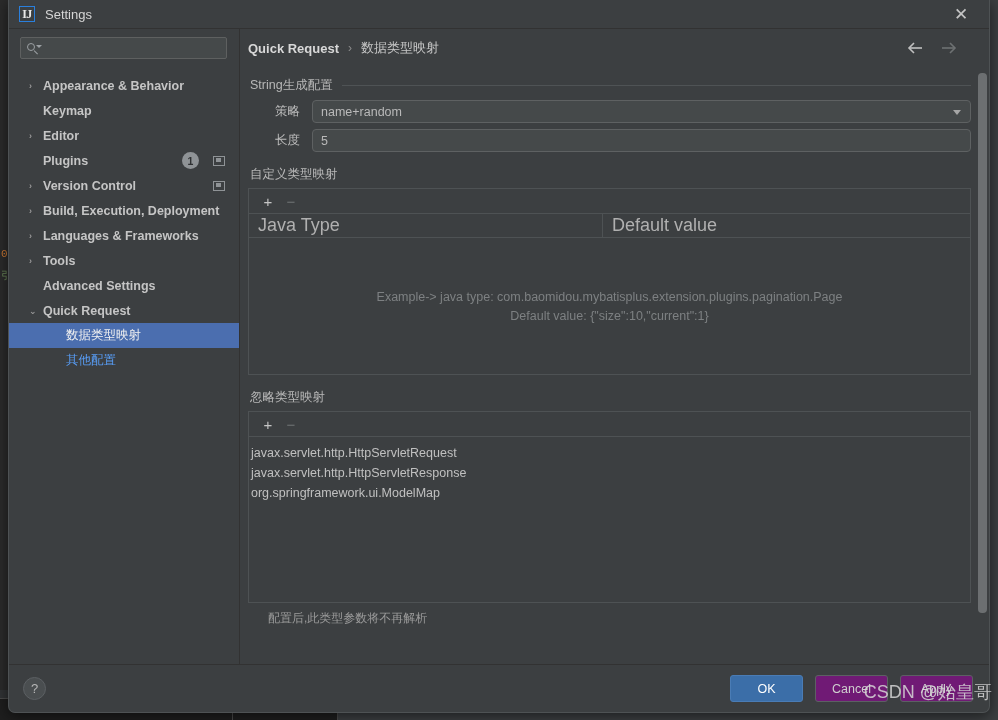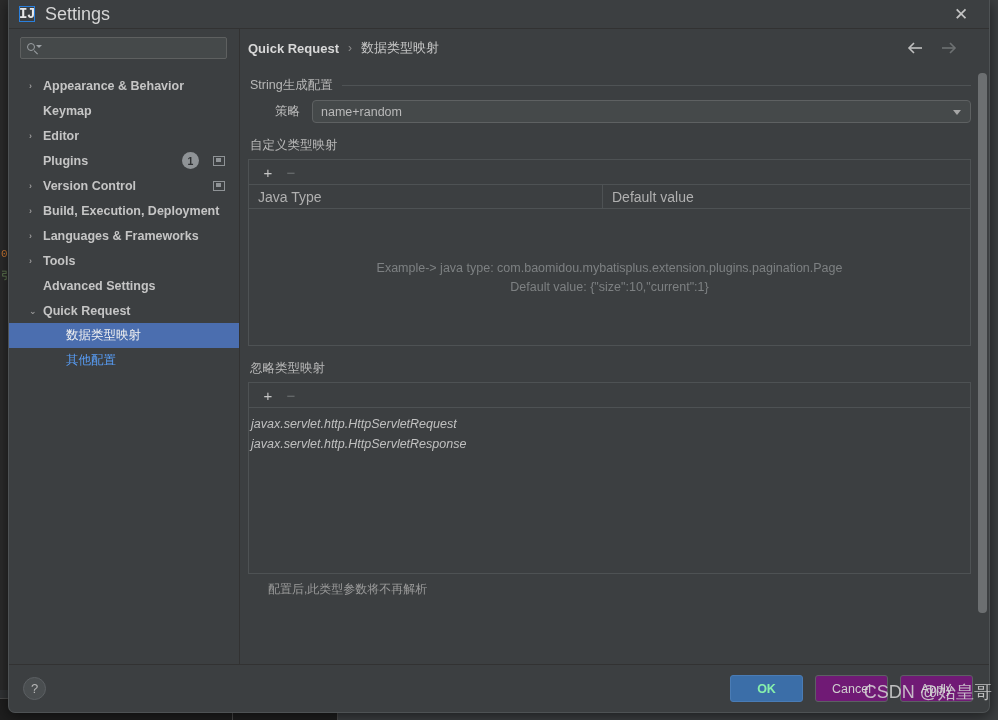--- a/index.html
+++ b/index.html
@@ -38,25 +38,25 @@
 
   
   .titlebar {
     height: 29px; flex: 0 0 29px; display: flex; align-items: center;
     background: #3c3f41; border-bottom: 1px solid #323232;
     padding: 0 6px 0 10px; position: relative;
   }
   .ij-logo {
     width: 16px; height: 16px; border: 1.6px solid #2a7fdc;
     display: flex; align-items: center; justify-content: center;
-    font-size: 14px; font-weight: bold; color: #e8e8e8;
-    font-family: Liberation Mono, monospace; letter-spacing: -.5px;
+    font-size: 12px; font-weight: bold; color: #e8e8e8;
+    font-family: Liberation Serif, serif; letter-spacing: -.5px;
     background: #3c3f41;
   }
-  .title-text { margin-left: 10px; font-size: 18px; color: #d5d5d5; }
+  .title-text { margin-left: 10px; font-size: 13px; color: #d5d5d5; }
   .close-btn {
     position: absolute; right: 16px; top: 50%; transform: translateY(-50%);
     width: 24px; height: 24px; display: flex; align-items: center; justify-content: center;
     color: #c4c4c4; font-size: 17px; line-height: 1; cursor: pointer;
   }
 
   
   .dlg-body { flex: 1 1 auto; display: flex; min-height: 0; position: relative; }
 
   
@@ -165,34 +165,34 @@
     padding-left: 9px; border-bottom: 1px solid #4e5254;
   }
   .tb-btn {
     width: 20px; height: 20px; display: flex; align-items: center; justify-content: center;
     font-size: 15px; color: #c6c6c6; cursor: pointer; line-height: 1;
   }
   .tb-btn.disabled { color: #6f7274; cursor: default; }
 
   .table-head { display: flex; height: 24px; border-bottom: 1px solid #4e5254; }
   .th {
-    font-size: 14px; color: #b0b0b0; display: flex; align-items: center; padding-left: 9px;
+    font-size: 18px; color: #b0b0b0; display: flex; align-items: center; padding-left: 9px;
   }
   .th.col1 { width: 354px; flex: 0 0 354px; border-right: 1px solid #4e5254; }
   .th.col2 { flex: 1; }
   .table-empty {
     height: 136px; display: flex; flex-direction: column;
     align-items: center; justify-content: center; gap: 5px; text-align: right;
   }
   .empty-line { font-size: 12.5px; color: #7d8082; }
 
   .list-body { height: 165px; padding: 6px 0 0 0; }
   .list-item {
     height: 20px; display: flex; align-items: center; padding-left: 2px;
-    font-size: 12.5px; color: #c0c0c0; cursor: pointer; font-style: italic;
+    font-size: 12.5px; color: #c0c0c0; cursor: pointer;
   }
   .note { font-size: 12px; color: #9b9b9b; margin: 7px 0 0 20px; }
 
   
   .dlg-scroll {
     position: absolute; right: 2px; top: 44px; width: 9px; height: 566px;
   }
   .dlg-scroll .thumb {
     position: absolute; left: 0; top: 0; width: 9px; height: 540px;
     background: #6c6f71; border-radius: 4px;
@@ -207,21 +207,21 @@
     width: 23px; height: 23px; border-radius: 50%; background: #4a4e50;
     border: 1px solid #5c6063; color: #b6b6b6; font-size: 13px;
     display: flex; align-items: center; justify-content: center; cursor: pointer;
   }
   .btn-group { position: absolute; right: 16px; display: flex; gap: 12px; }
   .btn {
     min-width: 73px; height: 27px; border-radius: 3px; font-size: 12.5px;
     display: flex; align-items: center; justify-content: center; cursor: pointer;
     border: 1px solid #5c6063; background: #701a75; color: #cfcfcf; padding: 0 14px;
   }
-  .btn.primary { background: #3b6ea8; border-color: #4a7cb5; color: #86efac; font-weight: bold; }
+  .btn.primary { background: #3b6ea8; border-color: #4a7cb5; color: #ffffff; font-weight: normal; }
 
   .watermark {
     position: absolute; right: 6px; bottom: 16px;
     font-size: 18px; color: #d7d7d7; opacity: .85; pointer-events: none;
     white-space: nowrap;
   }
 </style>
 </head>
 <body>
 
@@ -338,20 +338,26 @@
         <span class="rule"></span>
       </div>
       <div id="string-fields">
           <div class="field-row">
             <div class="field-label">策略</div>
             <div class="field-ctrl combo">
               <span>name+random</span>
               <span class="combo-arrow"></span>
             </div>
           </div>
+          <div class="field-row">
+            <div class="field-label">长度</div>
+            <div class="field-ctrl">
+              <span>5</span>
+            </div>
+          </div>
         </div>
 
       <div class="section-label">自定义类型映射</div>
       <div class="panel">
         <div class="panel-toolbar">
           <span class="tb-btn">+</span>
           <span class="tb-btn disabled">−</span>
         </div>
         <div class="table-head">
           <div class="th col1">Java Type</div>
@@ -365,20 +371,21 @@
 
       <div class="section-label">忽略类型映射</div>
       <div class="panel">
         <div class="panel-toolbar">
           <span class="tb-btn">+</span>
           <span class="tb-btn disabled">−</span>
         </div>
         <div class="list-body" id="ignore-list">
             <div class="list-item">javax.servlet.http.HttpServletRequest</div>
             <div class="list-item">javax.servlet.http.HttpServletResponse</div>
+            <div class="list-item">org.springframework.ui.ModelMap</div>
           </div>
       </div>
       <div class="note">配置后,此类型参数将不再解析</div>
 
       <div class="dlg-scroll">
         <div class="thumb"></div>
       </div>
     </div>
   </div>
 

